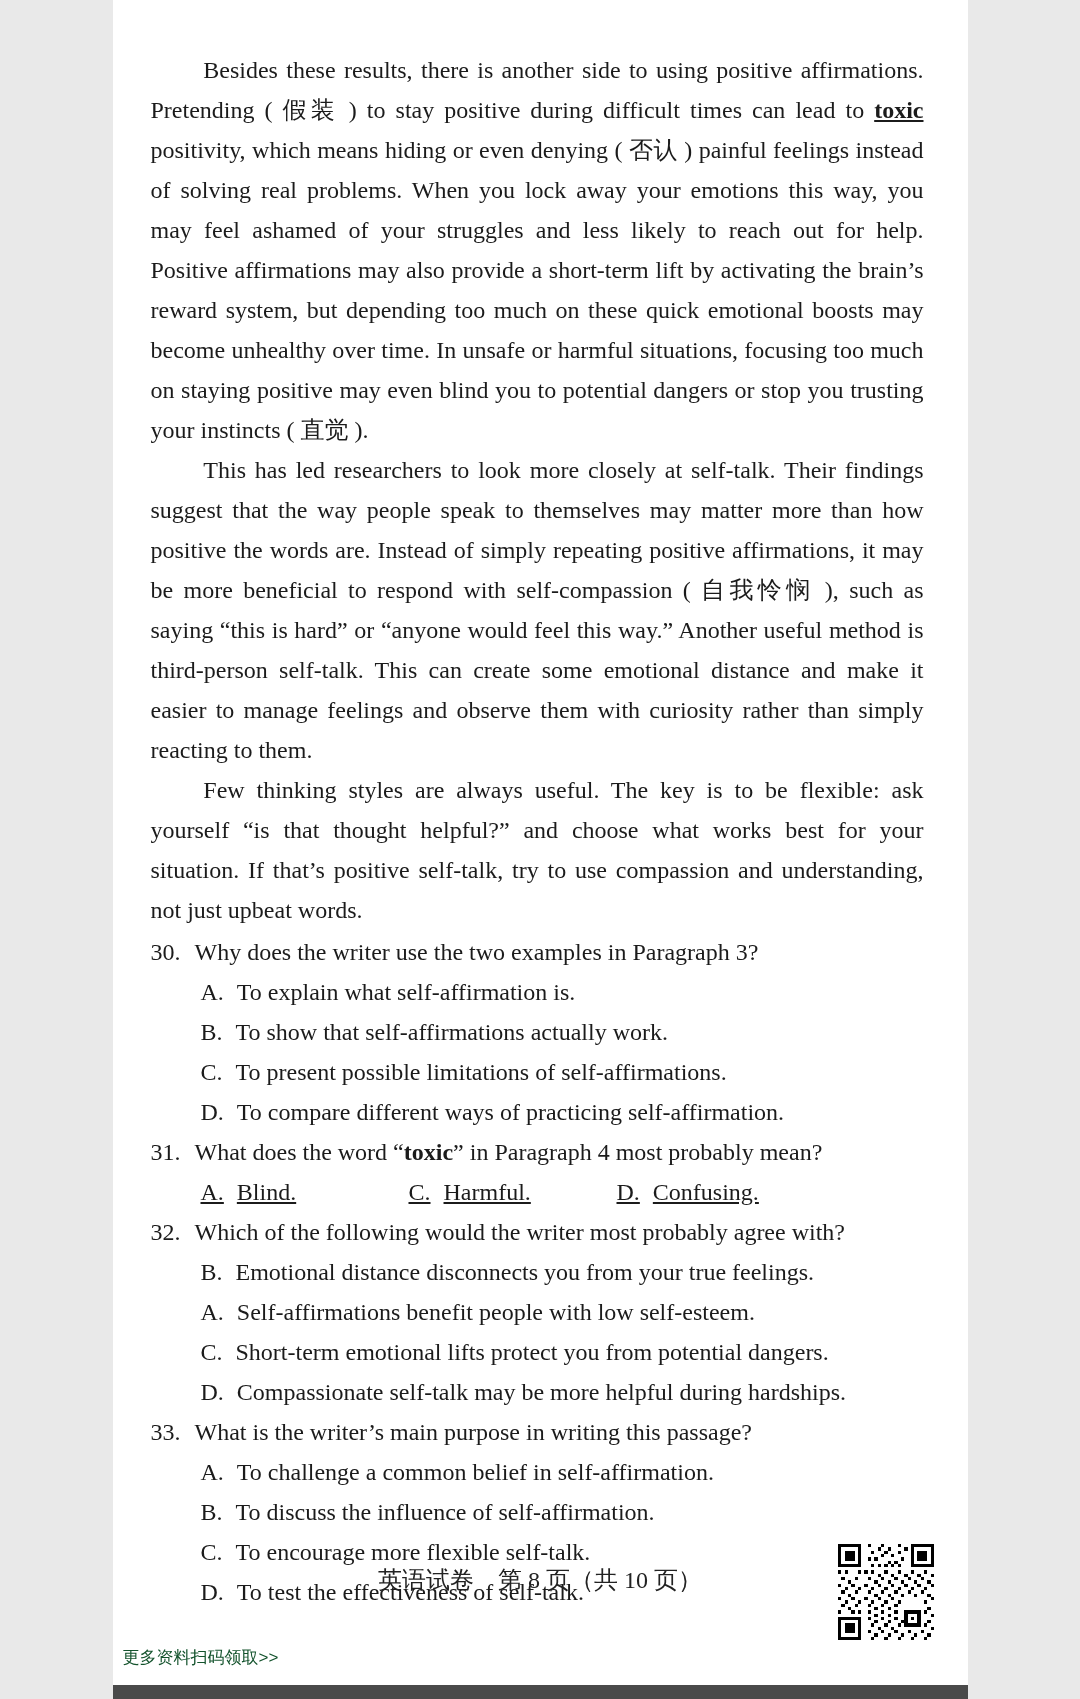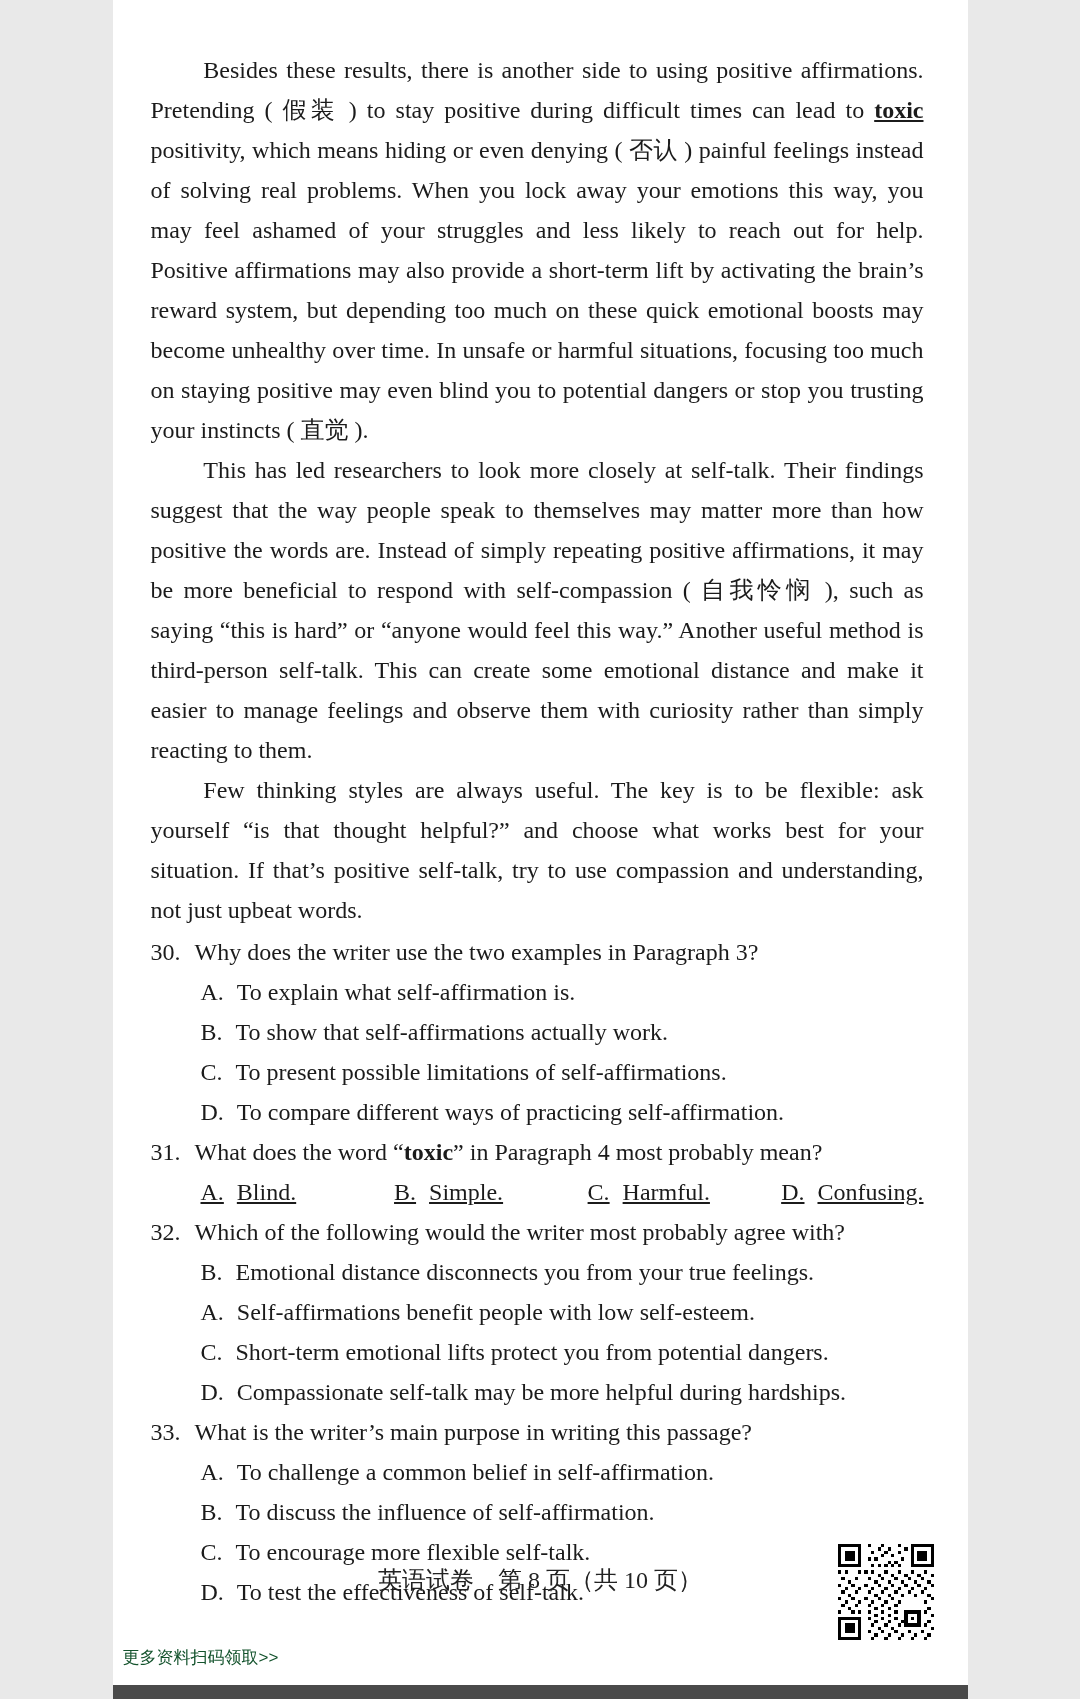--- a/index.html
+++ b/index.html
@@ -92,21 +92,20 @@
             <div class="option"><span class="option-label">A.</span><span>To explain what self-affirmation is.</span></div>
             <div class="option"><span class="option-label">B.</span><span>To show that self-affirmations actually work.</span></div>
             <div class="option"><span class="option-label">C.</span><span>To present possible limitations of self-affirmations.</span></div>
             <div class="option"><span class="option-label">D.</span><span>To compare different ways of practicing self-affirmation.</span></div>
           </div>
         </div>
         <div class="question">
           <div class="q-stem"><span class="q-number">31.</span><span>What does the word “</span><span class="bold">toxic</span><span>” in Paragraph 4 most probably mean?</span></div>
           <div class="options options-inline">
             <div class="option"><span class="option-label">A.</span><span>Blind.</span></div>
-            <div class="option"><span class="option-label">B.</span><span>Simple.</span></div>
             <div class="option"><span class="option-label">C.</span><span>Harmful.</span></div>
             <div class="option"><span class="option-label">D.</span><span>Confusing.</span></div>
           </div>
         </div>
         <div class="question">
           <div class="q-stem"><span class="q-number">32.</span><span>Which of the following would the writer most probably agree with?</span></div>
           <div class="options">
             <div class="option"><span class="option-label">B.</span><span>Emotional distance disconnects you from your true feelings.</span></div>
             <div class="option"><span class="option-label">A.</span><span>Self-affirmations benefit people with low self-esteem.</span></div>
             <div class="option"><span class="option-label">C.</span><span>Short-term emotional lifts protect you from potential dangers.</span></div>

